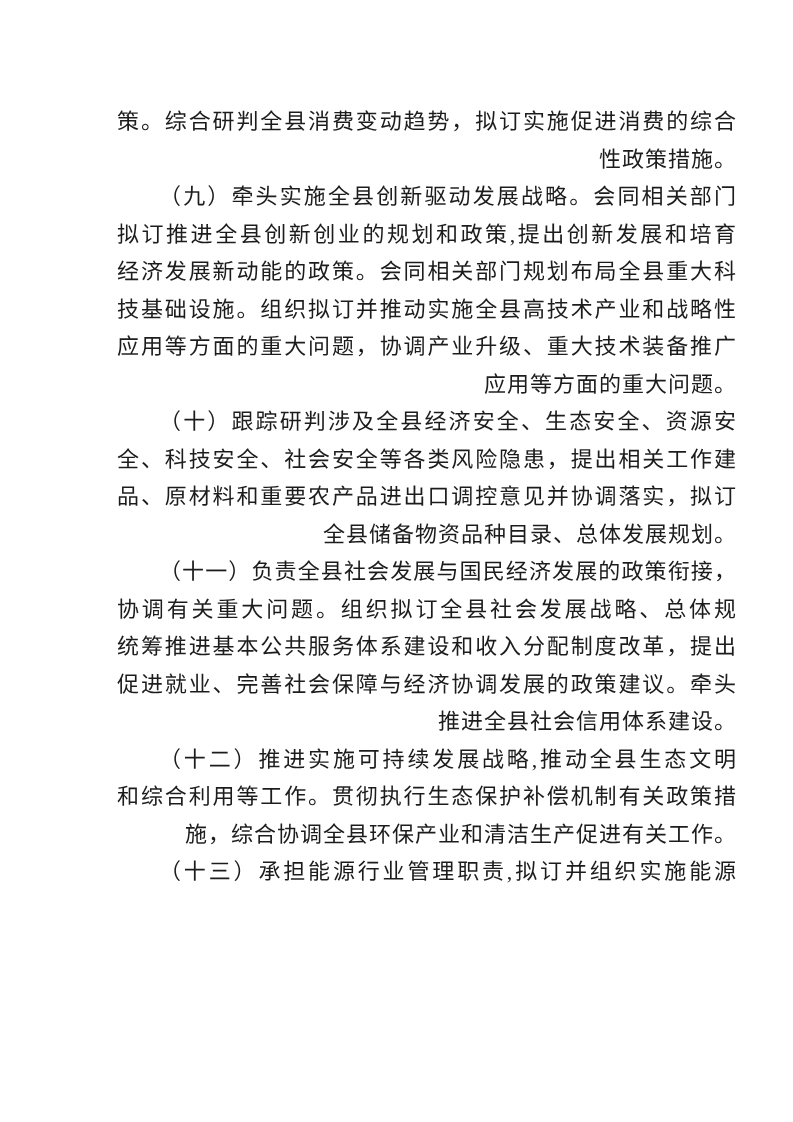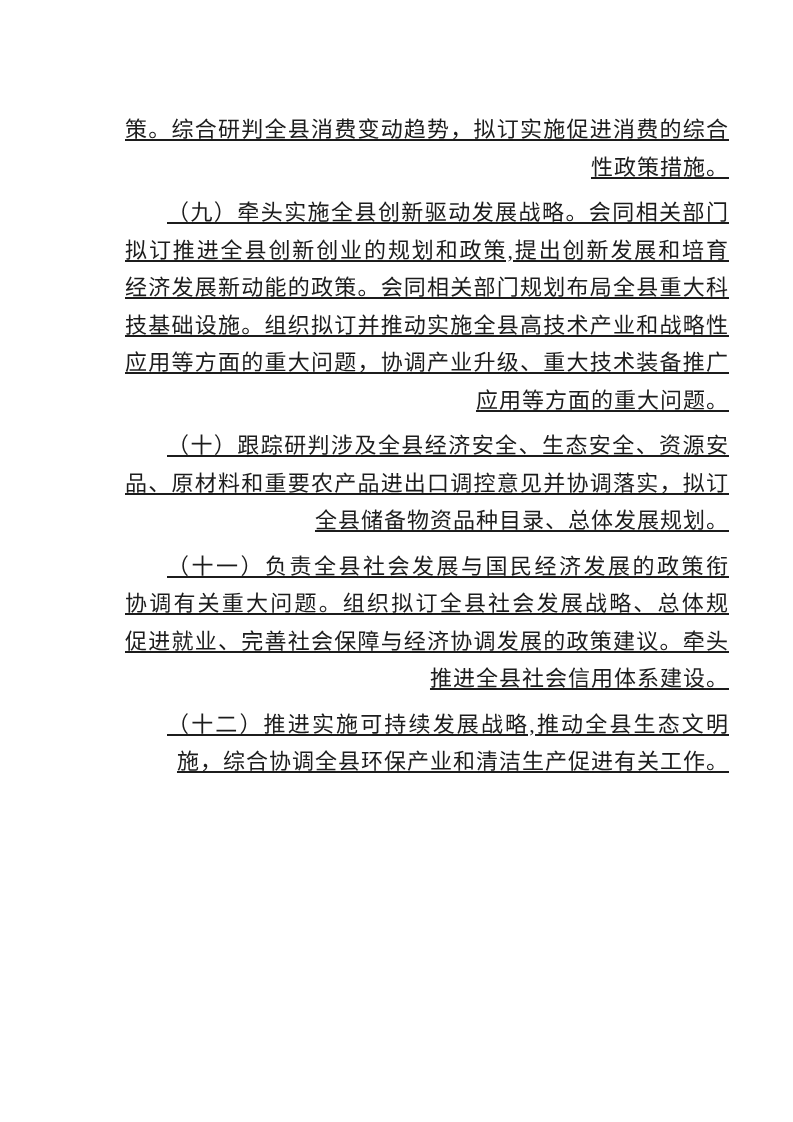--- a/index.html
+++ b/index.html
@@ -15,23 +15,22 @@
     overflow: hidden;
     font-family: "Liberation Serif", "DejaVu Serif", serif;
   }
   .text-block {
     position: absolute;
     left: 117px;
     top: 103px;
     width: 620px;
   }
   .paragraph {
-    margin: 8px;
+    margin: 0;
     padding: 0;
-    text-decoration: underline;
   }
   .line {
     height: 37.5px;
     line-height: 37.5px;
     font-size: 22px;
     letter-spacing: 1px;
     color: #1c1c1c;
     overflow: hidden;
     text-align: right;
   }
@@ -57,29 +56,33 @@
       <div class="paragraph">
         <div class="line indent full">（九）牵头实施全县创新驱动发展战略。会同相关部门</div>
         <div class="line full">拟订推进全县创新创业的规划和政策,提出创新发展和培育</div>
         <div class="line full">经济发展新动能的政策。会同相关部门规划布局全县重大科</div>
         <div class="line full">技基础设施。组织拟订并推动实施全县高技术产业和战略性</div>
         <div class="line full">应用等方面的重大问题，协调产业升级、重大技术装备推广</div>
         <div class="line">应用等方面的重大问题。</div>
       </div>
       <div class="paragraph">
         <div class="line indent full">（十）跟踪研判涉及全县经济安全、生态安全、资源安</div>
+        <div class="line full">全、科技安全、社会安全等各类风险隐患，提出相关工作建</div>
         <div class="line full">品、原材料和重要农产品进出口调控意见并协调落实，拟订</div>
         <div class="line">全县储备物资品种目录、总体发展规划。</div>
       </div>
       <div class="paragraph">
         <div class="line indent full">（十一）负责全县社会发展与国民经济发展的政策衔接，</div>
         <div class="line full">协调有关重大问题。组织拟订全县社会发展战略、总体规划，</div>
+        <div class="line full">统筹推进基本公共服务体系建设和收入分配制度改革，提出</div>
         <div class="line full">促进就业、完善社会保障与经济协调发展的政策建议。牵头</div>
         <div class="line">推进全县社会信用体系建设。</div>
       </div>
       <div class="paragraph">
         <div class="line indent full">（十二）推进实施可持续发展战略,推动全县生态文明</div>
+        <div class="line full">和综合利用等工作。贯彻执行生态保护补偿机制有关政策措</div>
         <div class="line">施，综合协调全县环保产业和清洁生产促进有关工作。</div>
       </div>
       <div class="paragraph">
+        <div class="line indent full">（十三）承担能源行业管理职责,拟订并组织实施能源</div>
       </div>
     </div>
 </div>
 
 </body></html>

